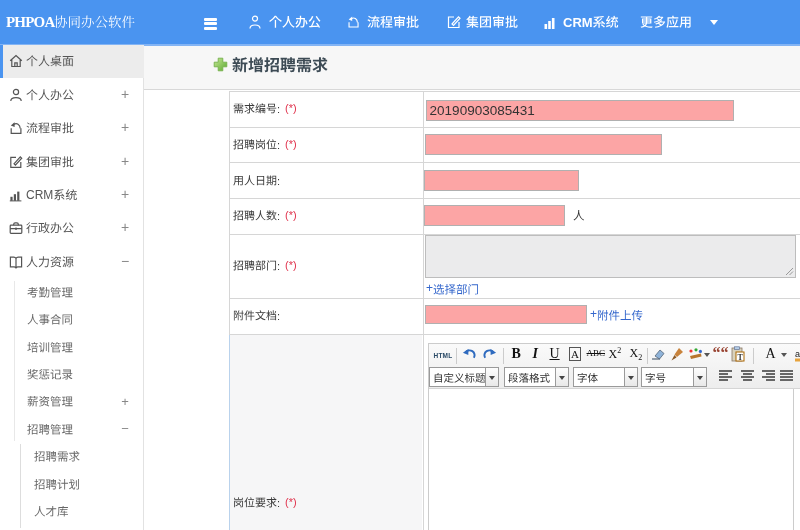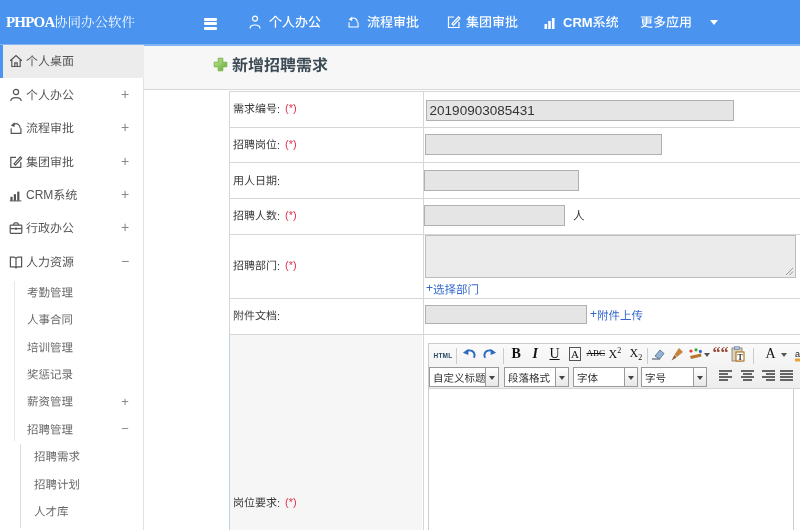--- a/index.html
+++ b/index.html
@@ -1,17 +1,17 @@
 <!DOCTYPE html>
 <html><head><meta charset="utf-8"><style>
 *{margin:0;padding:0;box-sizing:border-box}
 html,body{width:800px;height:530px;overflow:hidden;background:#fff;font-family:"Liberation Sans",sans-serif}
 .ab{position:absolute}
 .row-border{position:absolute;height:1px;background:#d6d6d6}
-input.f{position:absolute;border:1px solid #b0b0b0;background:#e5e5e5;font:13.5px "Liberation Sans";color:#333;padding:2px 3px}
+input.f{position:absolute;border:1px solid #b0b0b0;background:#fca5a5;font:13.5px "Liberation Sans";color:#333;padding:2px 3px}
 .link{color:#3366cc}
 .sep{position:absolute;width:1px;height:16px;background:#ccc;top:4px}
 .dd{position:absolute;height:20px;border:1px solid #9a9a9a;background:#fff}
 .dd .btn{position:absolute;right:0;top:0;width:13px;height:100%;border-left:1px solid #9a9a9a;background:linear-gradient(#fdfdfd,#e8e8e8)}
 .dd .car{position:absolute;right:3px;top:8px;width:0;height:0;border:3.5px solid transparent;border-top:4px solid #444;}
 .alg{position:absolute;width:13px;height:11px}
 .alg i{position:absolute;height:1.6px;background:#666;left:0}
 </style></head><body>
 <div class="ab" style="left:0;top:0;width:800px;height:44px;background:#4a94f0"></div>
 <div class="ab" style="left:0;top:44px;width:800px;height:2px;background:#83b4f4"></div>

